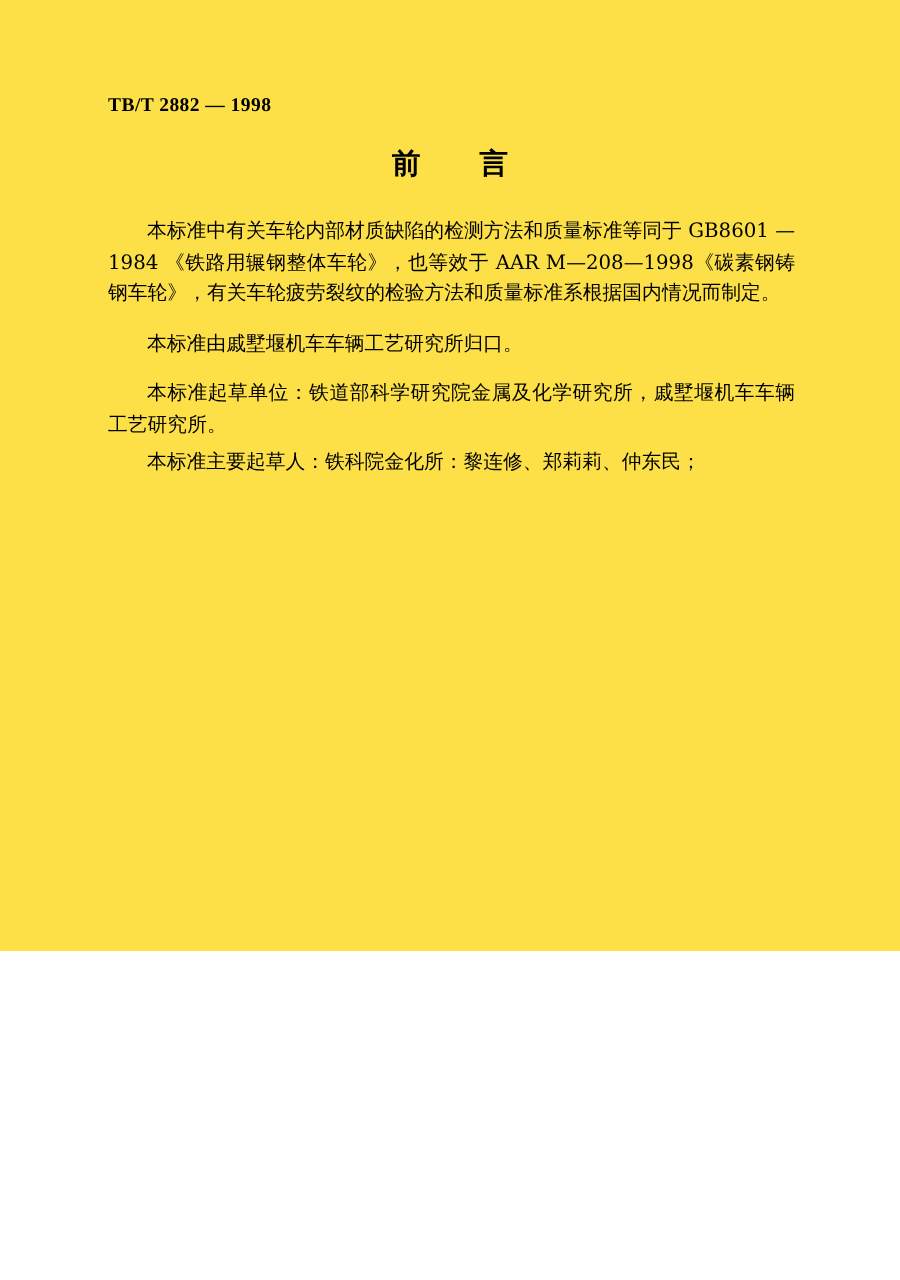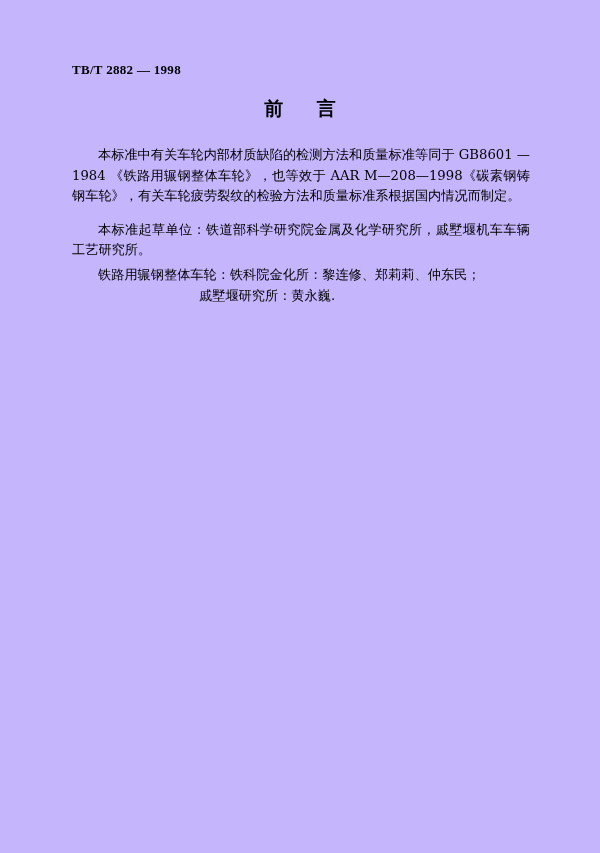--- a/index.html
+++ b/index.html
@@ -13,40 +13,40 @@
     font-family: "Liberation Serif", serif;
     color: #000000;
     position: relative;
     overflow: hidden;
   }
   .page {
     position: absolute;
     left: 0;
     top: 0;
     width: 600px;
-    height: 853px;
-    background: #c4b5fd;
+    height: 634px;
+    background: #fde047;
   }
   .std-code {
     position: absolute;
     left: 72px;
     top: 62px;
     font-family: "Liberation Serif", serif;
     font-weight: bold;
     font-size: 13px;
     letter-spacing: 0.3px;
     white-space: nowrap;
   }
   .doc-title {
     position: absolute;
     left: 0;
     top: 96px;
     width: 600px;
     text-align: center;
-    font-family: Liberation Sans, sans-serif;
+    font-family: Liberation Mono, monospace;
     font-weight: bold;
     font-size: 19px;
     letter-spacing: 14px;
     text-indent: 14px;
   }
   .body-block {
     position: absolute;
     left: 72px;
     top: 132px;
     width: 458px;
@@ -89,22 +89,22 @@
   <div class="std-code">TB/T 2882 — 1998</div>
 
   <div class="doc-title">前  言</div>
 
   <div class="body-block">
 
     <p class="para indent">本标准中有关车轮内部材质缺陷的检测方法和质量标准等同于 GB8601 — 1984 《铁路用辗钢整体车轮》，也等效于 AAR M—208—1998《碳素钢铸钢车轮》，有关车轮疲劳裂纹的检验方法和质量标准系根据国内情况而制定。</p>
 
 
 
+    <p class="para indent">本标准由戚墅堰机车车辆工艺研究所归口。</p>
 
     <p class="para indent">本标准起草单位：铁道部科学研究院金属及化学研究所，戚墅堰机车车辆工艺研究所。</p>
 
-    <p class="authors">铁路用辗钢整体车轮：铁科院金化所：黎连修、郑莉莉、仲东民；</p>
+    <p class="authors">本标准主要起草人：铁科院金化所：黎连修、郑莉莉、仲东民；</p>
 
-    <p class="authors-second">戚墅堰研究所：黄永巍.</p>
 
   </div>
 
 </div>
 
 </body></html>

